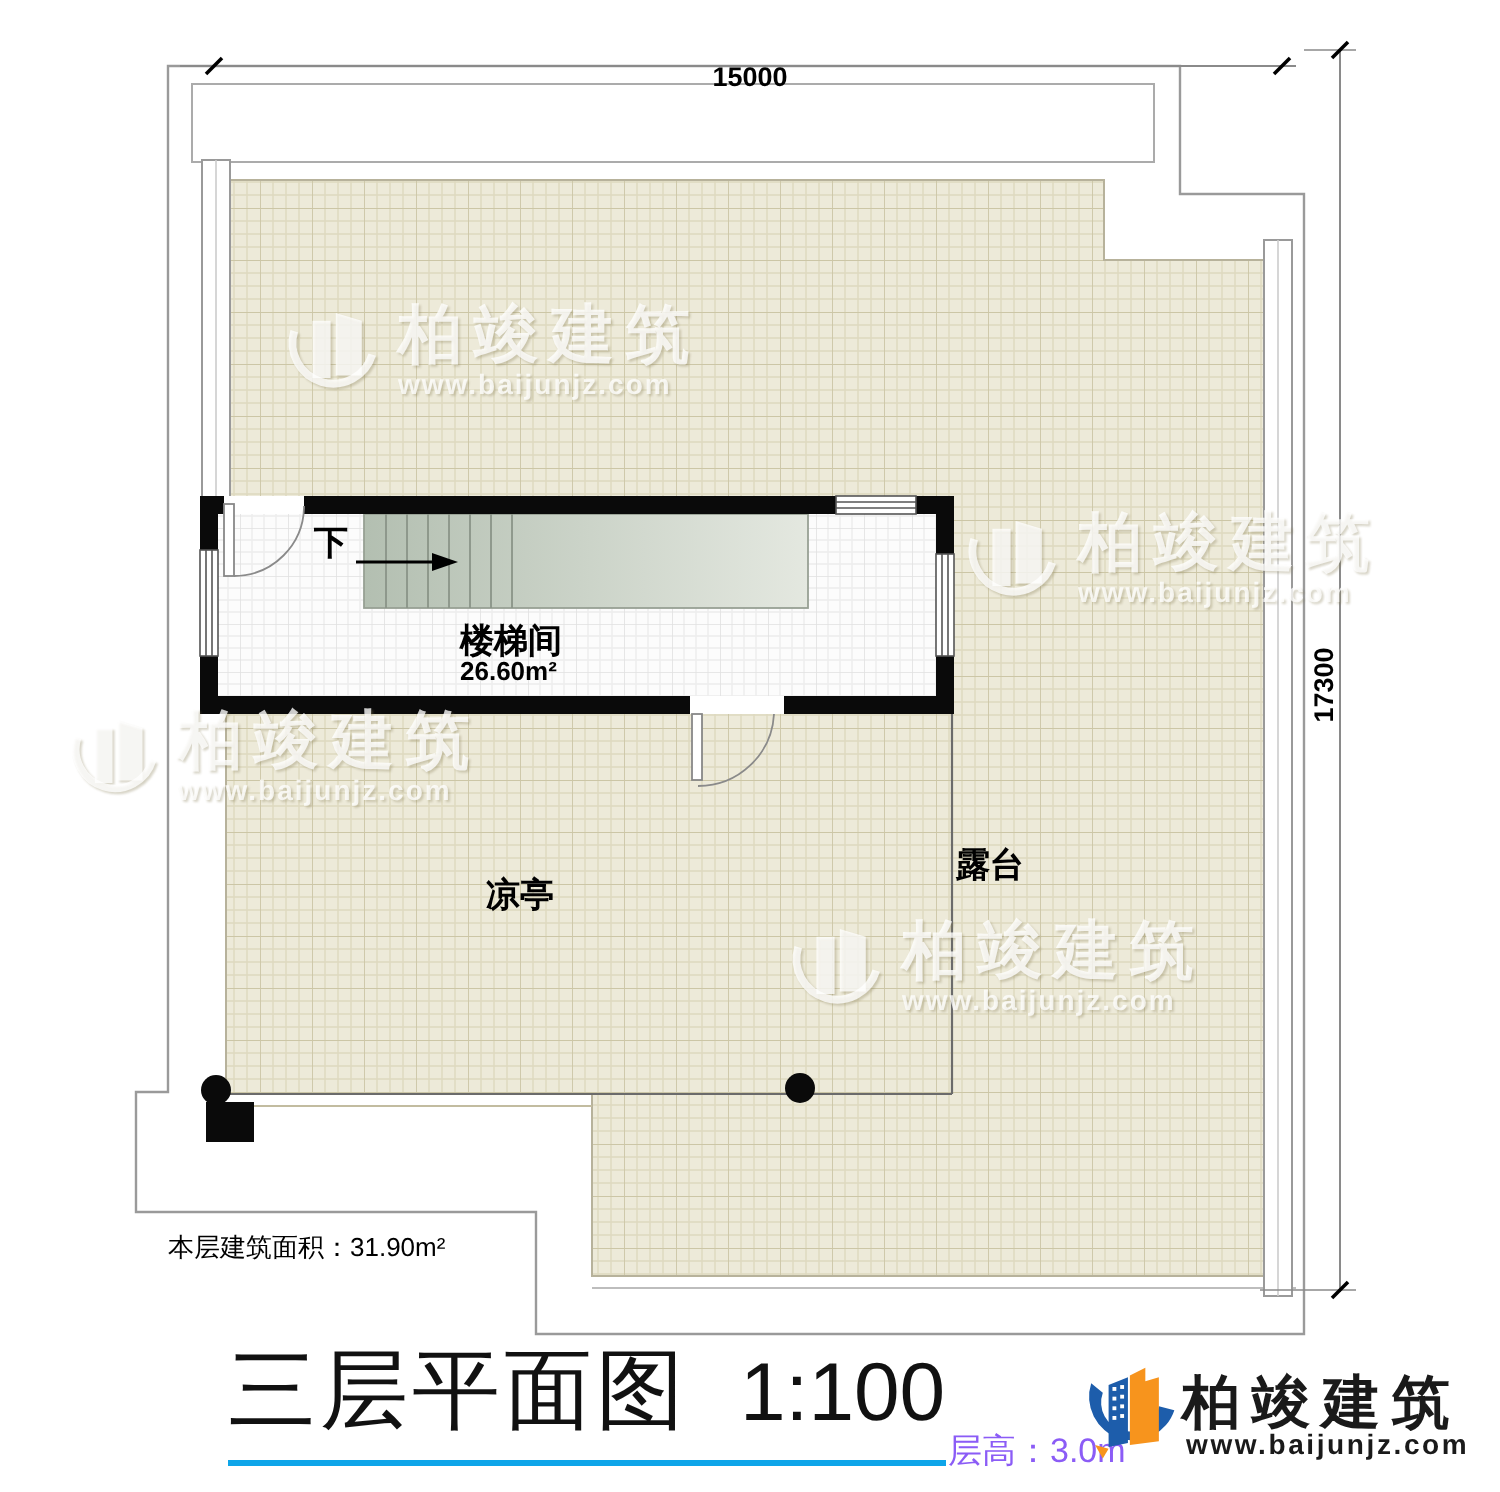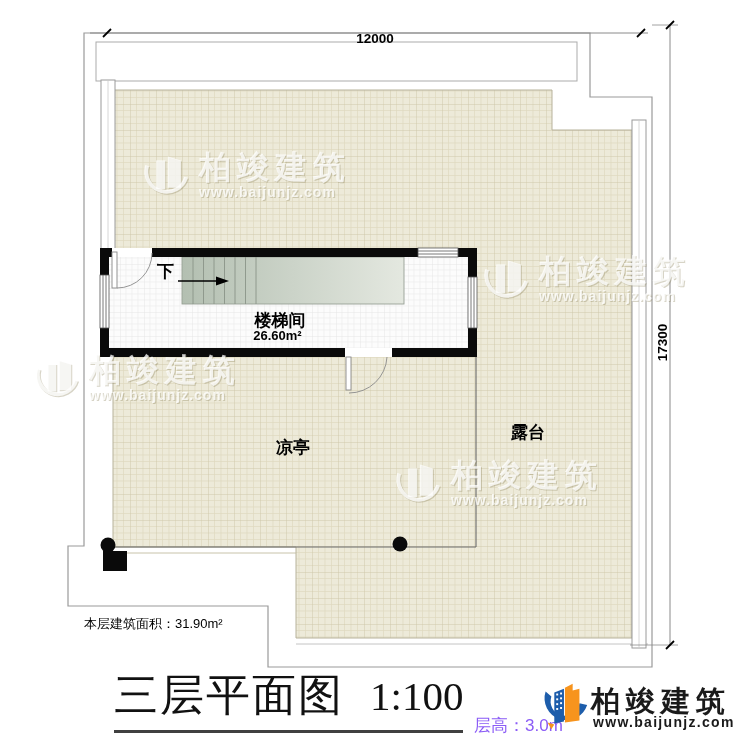--- a/index.html
+++ b/index.html
@@ -3,28 +3,28 @@
 <meta charset="utf-8">
 <style>
   html,body{margin:0;padding:0;background:#fff;}
   .canvas{position:relative;width:750px;height:746px;background:#ffffff;overflow:hidden;
           font-family:"Liberation Sans",sans-serif;color:#111;}
   .abs{position:absolute;}
   svg{display:block;}
   
   .dim{font-size:13.5px;font-weight:bold;color:#000;text-align:center;}
   .dim-right{transform:rotate(-90deg);transform-origin:center;}
-  .room-label{font-size:17px;font-weight:bold;color:#000;text-align:center;white-space:nowrap;}
-  .room-area{font-size:13px;font-weight:bold;color:#000;text-align:center;}
+  .room-label{font-size:17px;font-weight:bold;color:#000;white-space:nowrap;}
+  .room-area{font-size:13px;font-weight:bold;color:#000;}
   .down-label{font-size:17px;font-weight:bold;color:#000;}
   .floor-area{font-size:13px;color:#000;}
-  .titlebar{display:flex;align-items:baseline;gap:26px;border-bottom:3px solid #404040;
+  .titlebar{display:flex;align-items:baseline;gap:26px;border-bottom:3px solid #0ea5e9;
             padding-bottom:5px;}
   .title-main{font-size:44px;color:#111;letter-spacing:2px;white-space:nowrap;}
-  .title-scale{font-size:41px;color:#111;white-space:nowrap;font-family:Liberation Serif, serif;}
+  .title-scale{font-size:41px;color:#111;white-space:nowrap;}
   .floor-height{font-size:17px;color:#8b5cf6;white-space:nowrap;}
   
   .watermark{display:flex;align-items:center;gap:9px;color:rgba(255,255,255,0.78);
              filter:drop-shadow(1.5px 1.5px 0.6px rgba(134,124,84,0.42));
              pointer-events:none;}
   .wm-name{font-size:32px;font-weight:bold;letter-spacing:6px;line-height:1;white-space:nowrap;}
   .wm-url{font-size:14px;font-weight:bold;letter-spacing:1px;line-height:1.35;white-space:nowrap;}
   
   .logo-name{font-size:29px;font-weight:800;letter-spacing:6px;color:#1a1a1a;white-space:nowrap;}
   .logo-url{font-size:14px;font-weight:bold;letter-spacing:1.3px;color:#1a1a1a;white-space:nowrap;}
@@ -175,21 +175,21 @@
       <path d="M7,13 A15.5,15.5 0 1 0 37,22" stroke="currentColor" stroke-width="3" fill="none"></path>
       <rect x="14" y="9" width="7" height="22" fill="currentColor"></rect>
       <path d="M23,6 L33,9 V30 H23 Z" fill="currentColor"></path>
     </svg>
     <div>
       <div class="wm-name">柏竣建筑</div>
       <div class="wm-url">www.baijunjz.com</div>
     </div>
   </div>
 
-  <div class="dim abs" style="left:341px;top:31px;width:68px;">12000</div>
+  <div class="dim abs" style="left:341px;top:31px;width:68px;">15000</div>
 
   <div class="dim dim-right abs" style="left:633px;top:335px;width:58px;">17300</div>
 
   <div class="down-label abs" style="left:157px;top:260px;">下</div>
 
   <div class="room-label abs" style="left:230px;top:309px;width:100px;">楼梯间</div>
 
   <div class="room-area abs" style="left:230px;top:328px;width:95px;">26.60m²</div>
 
   <div class="room-label abs" style="left:243px;top:436px;width:100px;">凉亭</div>

